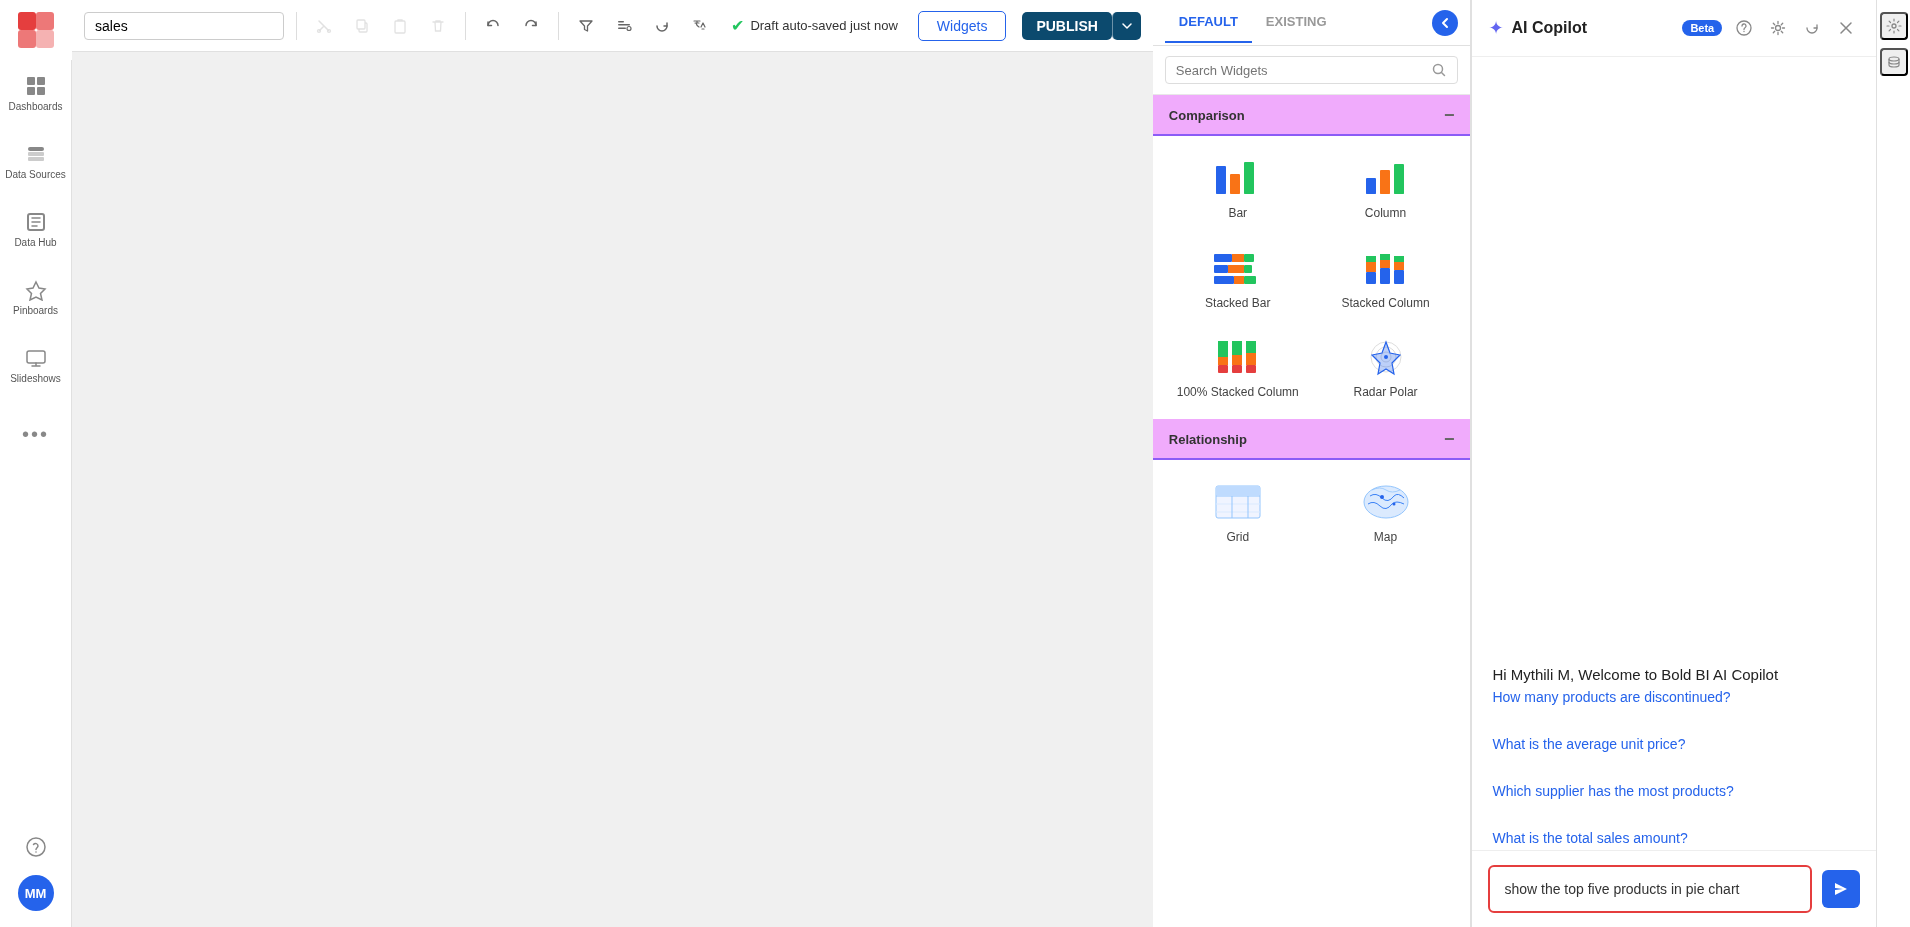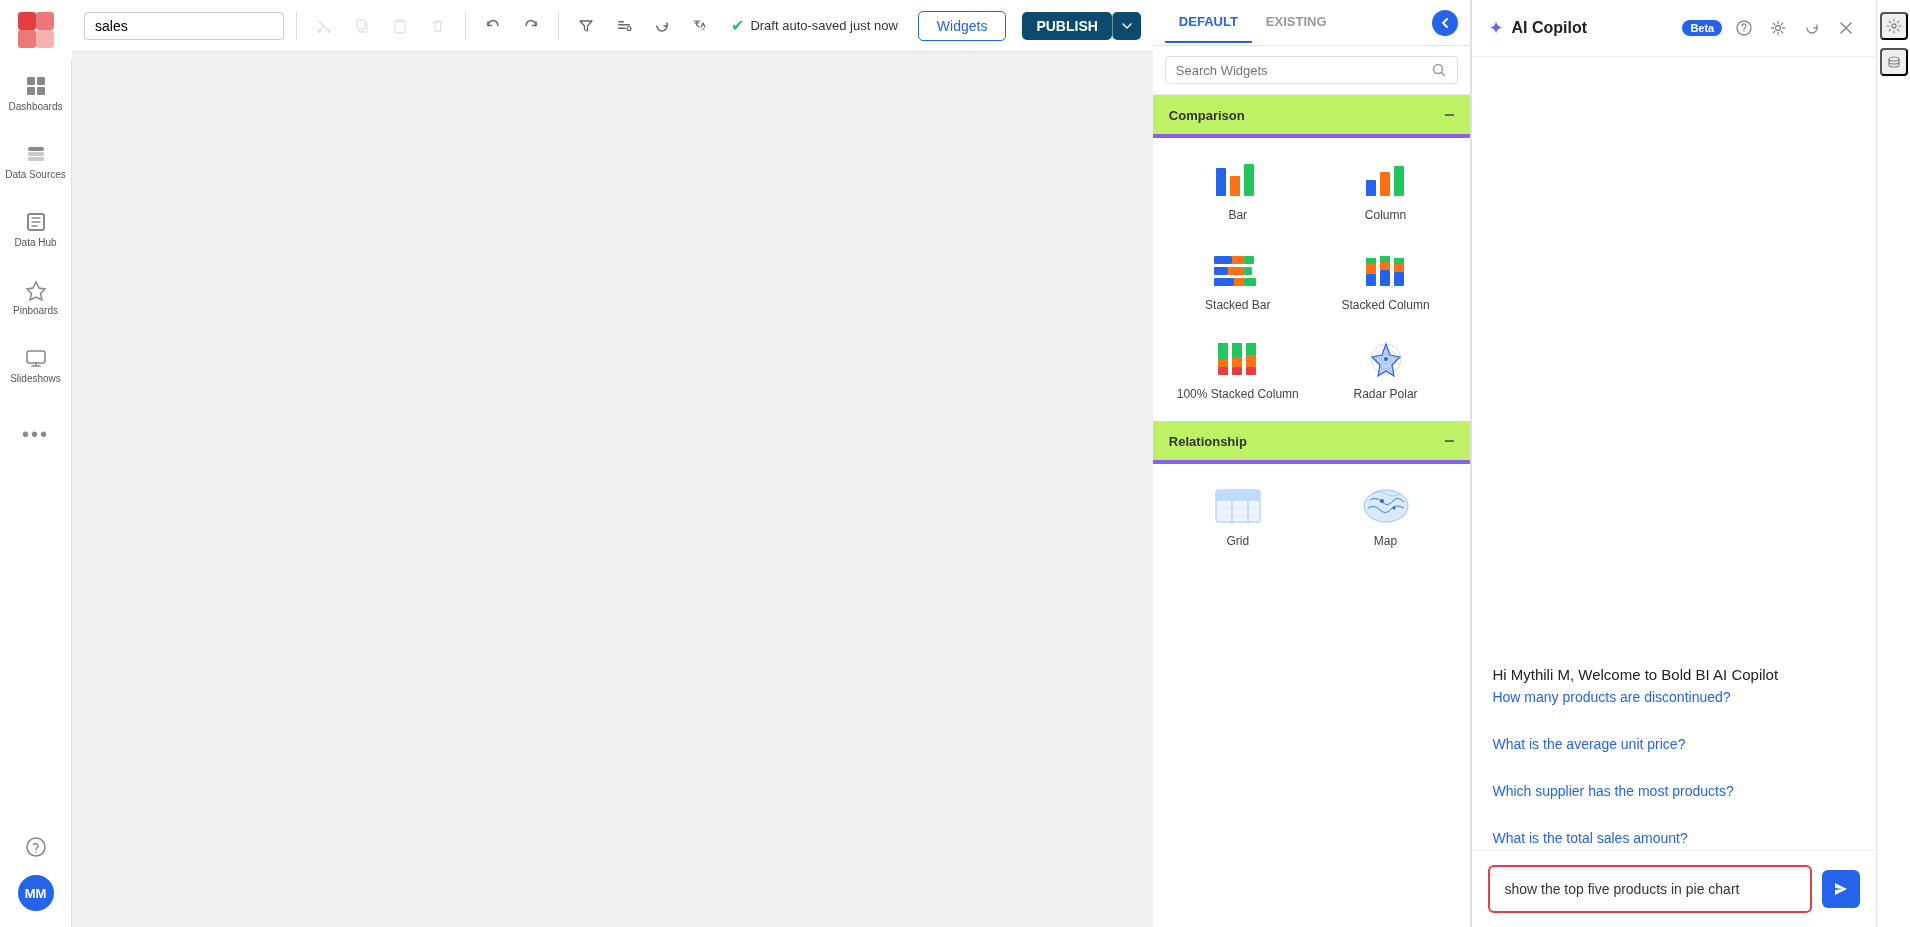--- a/index.html
+++ b/index.html
@@ -179,25 +179,25 @@
     .widgets-scroll {
       flex: 1;
       overflow-y: auto;
       padding-bottom: 20px;
     }
     .widget-section-header {
       display: flex;
       align-items: center;
       justify-content: space-between;
       padding: 10px 16px 8px;
-      background: #bef264;
+      background: #f0abfc;
       font-size: 13px;
       font-weight: 600;
       color: #333;
-      border-bottom: 4px solid #8b5cf6;
+      border-bottom: 2px solid #8b5cf6;
     }
     .widget-section-header span.minus {
       font-size: 18px; color: #666; cursor: pointer;
     }
     .widget-grid {
       display: grid;
       grid-template-columns: 1fr 1fr;
       gap: 2px;
       padding: 8px 12px;
     }

